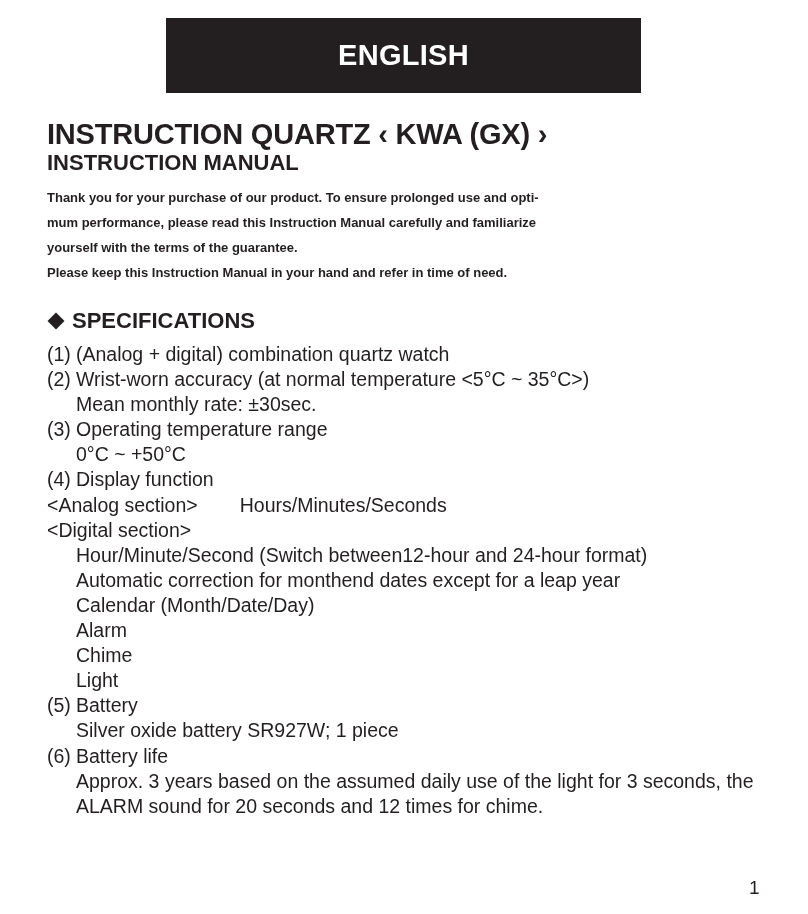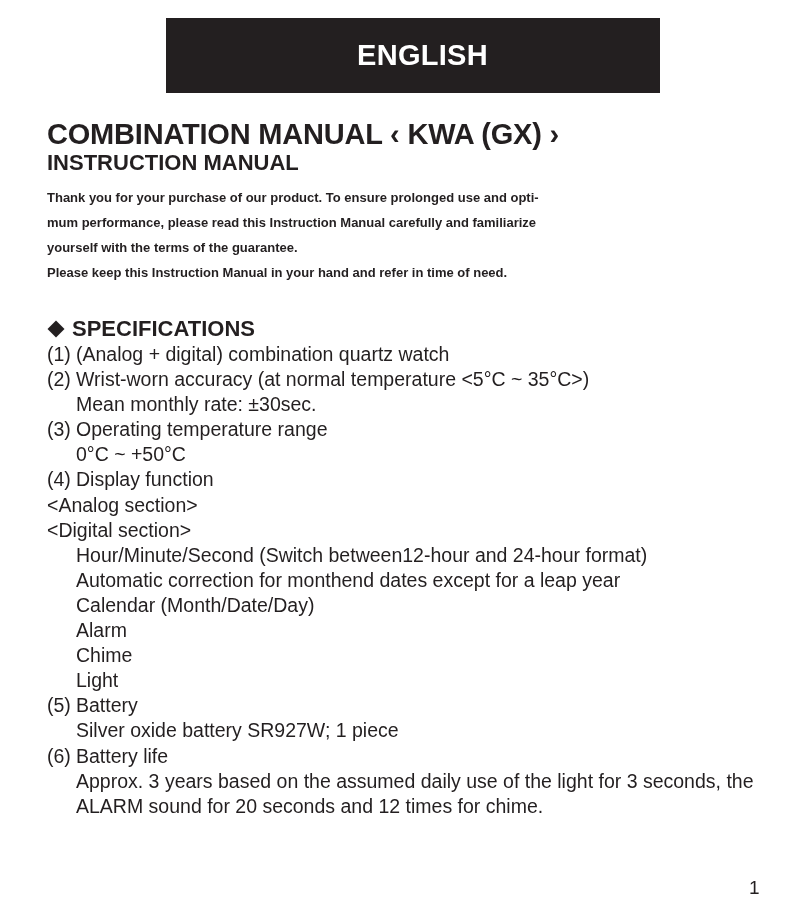--- a/index.html
+++ b/index.html
@@ -1,41 +1,41 @@
 <!DOCTYPE html>
 <html><head>
 <meta charset="utf-8">
 <style>
   html, body { margin:0; padding:0; background:#ffffff; }
   body { width:808px; height:914px; position:relative; overflow:hidden;
          font-family:"Liberation Sans", "DejaVu Sans", sans-serif; color:#231f20; }
   .banner { position:absolute; left:166px; top:18px; width:475px; height:75px;
-            background:#231f20; display:flex; align-items:center; justify-content:center;padding-left:19px; }
+            background:#231f20; display:flex; align-items:center; justify-content:center; }
   .banner span { color:#ffffff; font-weight:bold; font-size:29px; letter-spacing:0.3px; }
   .title { position:absolute; left:47px; top:118px; font-size:29px; font-weight:bold; white-space:nowrap; letter-spacing:-0.2px; }
   .subtitle { position:absolute; left:47px; top:150px; font-size:22px; font-weight:bold; white-space:nowrap; }
   .intro { position:absolute; left:47px; top:185px; width:720px; font-size:13px; line-height:25px;font-weight:bold; }
   .intro p { margin:0; }
-  .spec-head { position:absolute; left:47px; top:316px; font-size:22px; font-weight:bold; white-space:nowrap; display:flex; align-items:center; }
+  .spec-head { position:absolute; left:47px; top:308px; font-size:22px; font-weight:bold; white-space:nowrap; display:flex; align-items:center; }
   .diamond { display:inline-block; width:12px; height:12px; background:#231f20; transform:rotate(45deg); margin:0 10px 0 3px; }
   .specs { position:absolute; left:47px; top:342px; width:730px; font-size:19.5px; line-height:25.1px; }
   .row { display:flex; white-space:nowrap; height:25.1px; }
   .num { width:29px; flex:none; }
   .ind { padding-left:29px;text-align:right; }
   .gap { display:inline-block; width:42px; }
   .pagenum { position:absolute; left:749px; top:877px; font-size:19px; }
 </style>
 </head>
 <body>
 
 <div class="banner">
   <span>ENGLISH</span>
 </div>
 
-<div class="title">COMBINATION MANUAL ‹ KWA (GX) ›</div>
+<div class="title">INSTRUCTION QUARTZ ‹ KWA (GX) ›</div>
 <div class="subtitle">INSTRUCTION MANUAL</div>
 
 <div class="intro">
   <p>Thank you for your purchase of our product. To ensure prolonged use and opti-</p>
   <p>mum performance, please read this Instruction Manual carefully and familiarize</p>
   <p>yourself with the terms of the guarantee.</p>
   <p>Please keep this Instruction Manual in your hand and refer in time of need.</p>
 </div>
 
 <div class="spec-head">
@@ -58,20 +58,21 @@
     <span>Operating temperature range</span>
   </div>
   <div class="row ind">0°C ~ +50°C</div>
   <div class="row">
     <span class="num">(4)</span>
     <span>Display function</span>
   </div>
   <div class="row">
     <span>&lt;Analog section&gt;</span>
     <span class="gap"></span>
+    <span>Hours/Minutes/Seconds</span>
   </div>
   <div class="row">&lt;Digital section&gt;</div>
   <div class="row ind">Hour/Minute/Second (Switch between12-hour and 24-hour format)</div>
   <div class="row ind">Automatic correction for monthend dates except for a leap year</div>
   <div class="row ind">Calendar (Month/Date/Day)</div>
   <div class="row ind">Alarm</div>
   <div class="row ind">Chime</div>
   <div class="row ind">Light</div>
   <div class="row">
     <span class="num">(5)</span>

